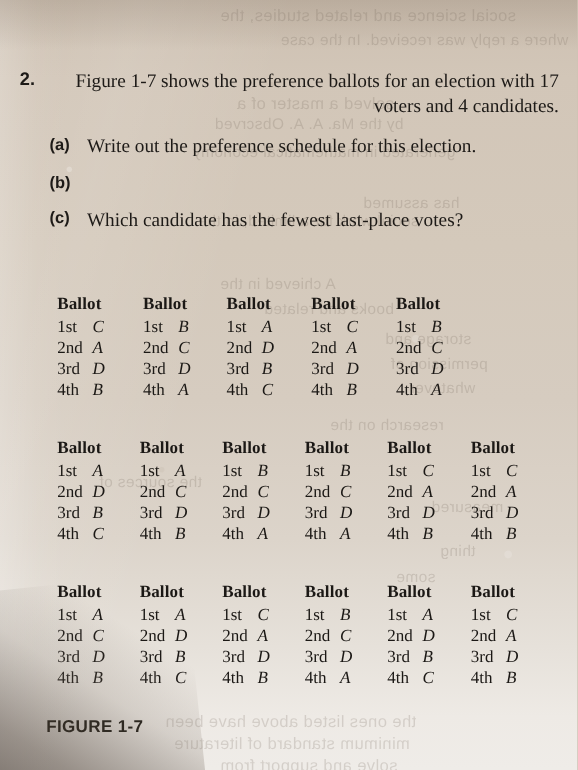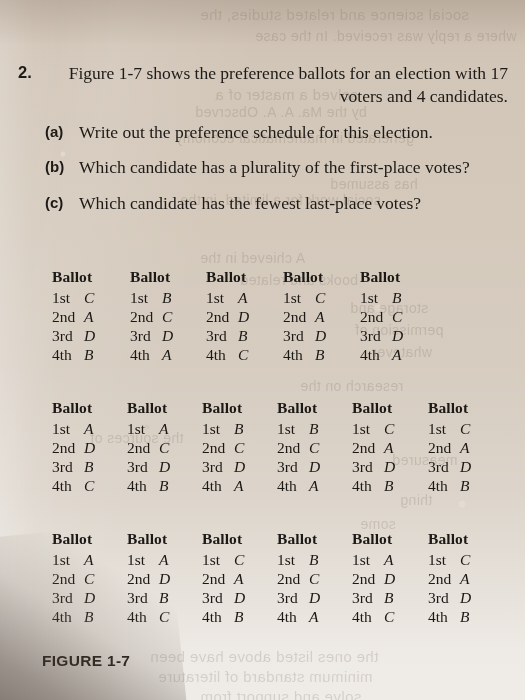--- a/index.html
+++ b/index.html
@@ -182,21 +182,20 @@
       <div class="prob-body">Figure 1-7 shows the preference ballots for an election with 17 voters and 4 candidates.</div>
     </div>
 
     <div class="part">
       <div class="part-tag">(a)</div>
       <div class="part-text">Write out the preference schedule for this election.</div>
     </div>
 
     <div class="part">
       <div class="part-tag">(b)</div>
-      <div class="part-text">Which candidate has a plurality of the first-place votes?</div>
     </div>
 
     <div class="part">
       <div class="part-tag">(c)</div>
       <div class="part-text">Which candidate has the fewest last-place votes?</div>
     </div>
   </div>
 
   <div id="ballots">
       <div class="ballot-row">

